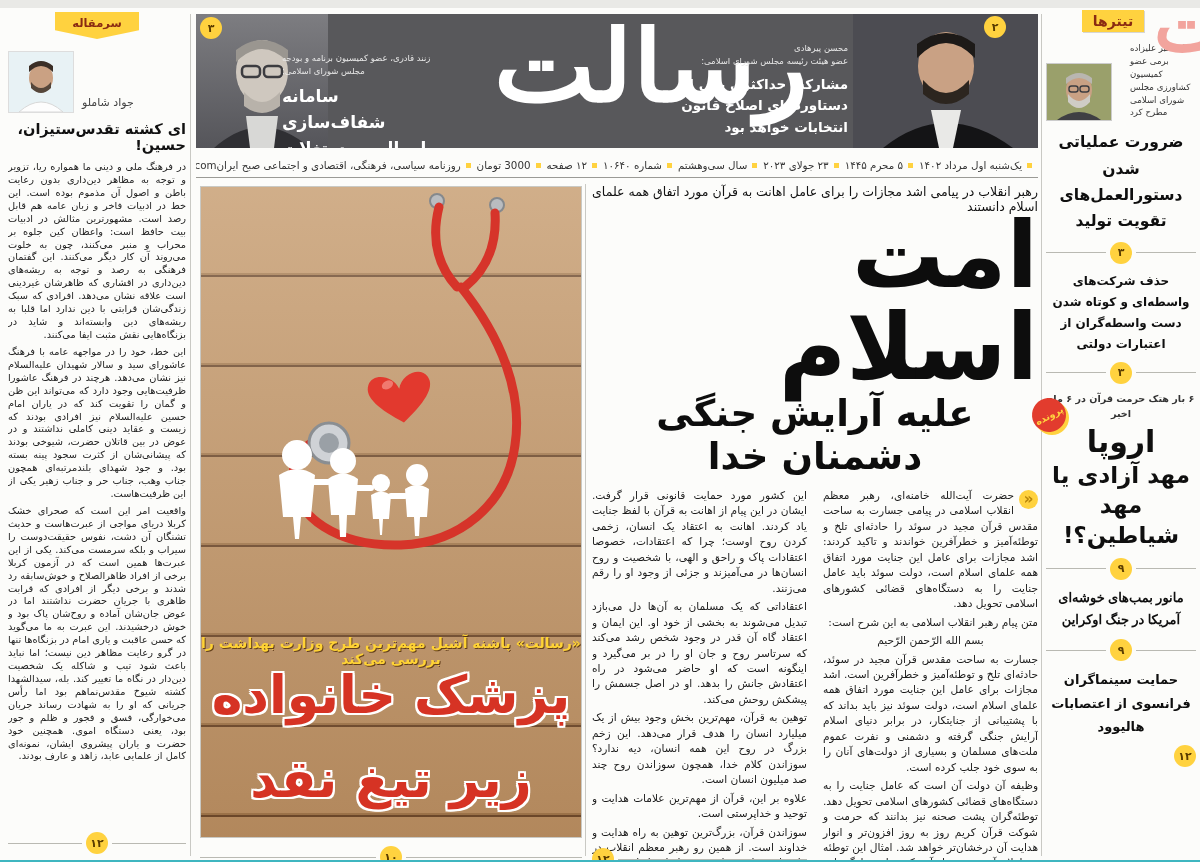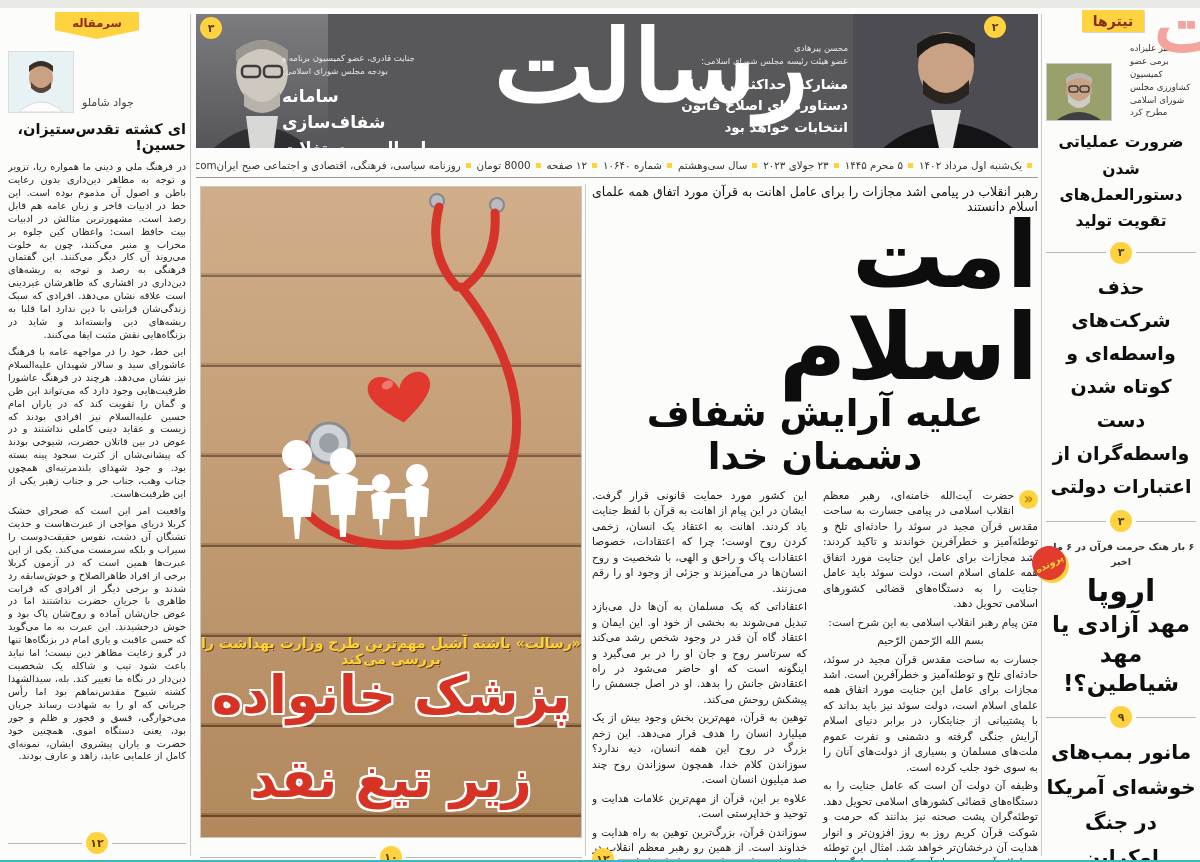--- a/index.html
+++ b/index.html
@@ -90,24 +90,24 @@
   .corner-logo { position:absolute; left:108px; top:-26px; font-family:"DejaVu Serif", serif; font-weight:900;
                  font-size:74px; color:#f2a49d; letter-spacing:-3px; z-index:1; }
   .ribbon { position:absolute; left:36px; top:2px; width:62px; background:#ffd23f; color:#8a2b12; font-size:14px;
             font-weight:bold; text-align:center; padding:3px 0; z-index:2; box-shadow:1px 1px 0 rgba(0,0,0,.15); }
   .s-item { position:relative; text-align:center; }
   .s-row { display:flex; gap:18px; margin-top:34px; align-items:flex-end; }
   .s-caption { font-size:8.6px; color:#333; text-align:left; line-height:1.5; flex:1; padding-bottom:2px; }
   .s-photo { width:66px; height:58px; border:1px solid #ccc; flex:0 0 auto; }
   .s-title { font-weight:900; color:#0f0f0f; }
   .t1 { font-size:15.5px; line-height:1.7; margin-top:8px; }
-  .t2 { font-size:19px; line-height:1.75; margin-top:6px; }
+  .t2 { font-size:12px; line-height:1.75; margin-top:6px; }
   .t3a { font-size:30px; line-height:1.25; margin-top:2px; }
   .t3b { font-size:23px; line-height:1.3; }
-  .t4 { font-size:20px; line-height:1.75; margin-top:6px; }
+  .t4 { font-size:13px; line-height:1.75; margin-top:6px;font-family:Liberation Serif, serif; }
   .t5 { font-size:13px; line-height:1.8; margin-top:6px; }
   .s-kicker { font-size:9.6px; font-weight:bold; color:#333; line-height:1.55; margin-top:8px; }
   .sidebar .pm { margin:7px 0; }
   .dossier { position:absolute; left:-14px; top:6px; width:36px; height:36px; z-index:3; }
   .dossier::before { content:""; position:absolute; left:3px; top:3px; width:34px; height:34px; border-radius:50%; background:#ffd23f; }
   .dossier .in { position:absolute; left:0; top:0; width:34px; height:34px; border-radius:50%; background:#e23c2e;
                  color:#ffd23f; font-size:9.5px; font-weight:900; display:flex; align-items:center; justify-content:center;
                  transform:rotate(-28deg); }
 
   .teal-strip { position:absolute; left:0; right:0; top:852px; height:10px;
@@ -164,21 +164,21 @@
         <path d="M50 102 L82 102 L78 134 L54 134 Z" fill="#d8d8d6"></path>
         <ellipse cx="66" cy="58" rx="26" ry="32" fill="#cfc8bf"></ellipse>
         <path d="M40 48 Q66 22 92 48 L92 36 Q66 16 40 36 Z" fill="#9a9690"></path>
         <rect x="46" y="52" width="18" height="11" rx="4" fill="none" stroke="#3c3c40" stroke-width="2.5"></rect>
         <rect x="68" y="52" width="18" height="11" rx="4" fill="none" stroke="#3c3c40" stroke-width="2.5"></rect>
         <path d="M48 78 Q66 98 84 78 L84 92 Q66 106 48 92 Z" fill="#b8b2aa"></path>
       </svg>
     </div>
     <div class="badge b3">۳</div>
     <div class="left-story">
-      <div class="k">جنایت قادری، عضو کمیسیون برنامه و بودجه مجلس شورای اسلامی:</div>
+      <div class="k">زنند قادری، عضو کمیسیون برنامه و بودجه مجلس شورای اسلامی:</div>
       <div class="t">سامانه شفاف‌سازی اموال و مستغلات بانک‌ها ایجاد خواهد شد</div>
     </div>
     <div class="logo">رسالت</div>
     <div class="right-story">
       <div class="k">
         <span>محسن پیرهادی</span><br>
         <span>عضو هیئت رئیسه مجلس شورای اسلامی:</span>
       </div>
       <div class="t">مشارکت حداکثری یکی از دستاوردهای اصلاح قانون انتخابات خواهد بود</div>
     </div>
@@ -195,21 +195,21 @@
     </div>
   </header>
 
   <div class="dateline">
     <span class="dl-item">یک‌شنبه اول مرداد ۱۴۰۲</span>
     <span class="dl-item">۵ محرم ۱۴۴۵</span>
     <span class="dl-item">۲۳ جولای ۲۰۲۳</span>
     <span class="dl-item">سال سی‌وهشتم</span>
     <span class="dl-item">شماره ۱۰۶۴۰</span>
     <span class="dl-item">۱۲ صفحه</span>
-    <span class="dl-item">8000 تومان</span>
+    <span class="dl-item">3000 تومان</span>
     <span class="dl-item">روزنامه سیاسی، فرهنگی، اقتصادی و اجتماعی صبح ایران</span>
     <span class="dl-item dl-url">www.resalat-news.com</span>
 
   </div>
 
   <section class="feature">
     <svg class="scene" width="382" height="445" viewBox="0 0 382 445">
 
       <circle cx="236" cy="14" r="7" fill="#b9bcc0" stroke="#85898d" stroke-width="2"></circle>
       <circle cx="296" cy="18" r="7" fill="#b9bcc0" stroke="#85898d" stroke-width="2"></circle>
@@ -246,21 +246,21 @@
   </section>
   <div class="pm f-marker">
     <span class="ln"></span>
       <span class="cir">۱۰</span>
       <span class="ln"></span>
   </div>
 
   <article class="lead">
     <p class="kicker">رهبر انقلاب در پیامی اشد مجازات را برای عامل اهانت به قرآن مورد اتفاق همه علمای اسلام دانستند</p>
     <h1>امت اسلام</h1>
-    <h2>علیه آرایش شفاف دشمنان خدا</h2>
+    <h2>علیه آرایش جنگی دشمنان خدا</h2>
     <div class="cols">
       <div class="col">
         <p><span class="quote-ic">«</span><span>حضرت آیت‌الله خامنه‌ای، رهبر معظم انقلاب اسلامی در پیامی جسارت به ساحت مقدس قرآن مجید در سوئد را حادثه‌ای تلخ و توطئه‌آمیز و خطرآفرین خواندند و تاکید کردند: اشد مجازات برای عامل این جنایت مورد اتفاق همه علمای اسلام است، دولت سوئد باید عامل جنایت را به دستگاه‌های قضائی کشورهای اسلامی تحویل دهد.</span></p>
         <p>متن پیام رهبر انقلاب اسلامی به این شرح است:</p>
         <p style="text-align:center">بسم الله الرّحمن الرّحیم</p>
         <p>جسارت به ساحت مقدس قرآن مجید در سوئد، حادثه‌ای تلخ و توطئه‌آمیز و خطرآفرین است. اشد مجازات برای عامل این جنایت مورد اتفاق همه علمای اسلام است، دولت سوئد نیز باید بداند که با پشتیبانی از جنایتکار، در برابر دنیای اسلام آرایش جنگی گرفته و دشمنی و نفرت عموم ملت‌های مسلمان و بسیاری از دولت‌های آنان را به سوی خود جلب کرده است.</p>
         <p>وظیفه آن دولت آن است که عامل جنایت را به دستگاه‌های قضائی کشورهای اسلامی تحویل دهد. توطئه‌گران پشت صحنه نیز بدانند که حرمت و شوکت قرآن کریم روز به روز افزون‌تر و انوار هدایت آن درخشان‌تر خواهد شد. امثال این توطئه و عاملان آن، حقیرتر از آنند که بتوانند جلوگیر این درخشش روزافزون باشند. والله غالبٌ علی امره.</p>
 
       </div>
       <div class="col">

